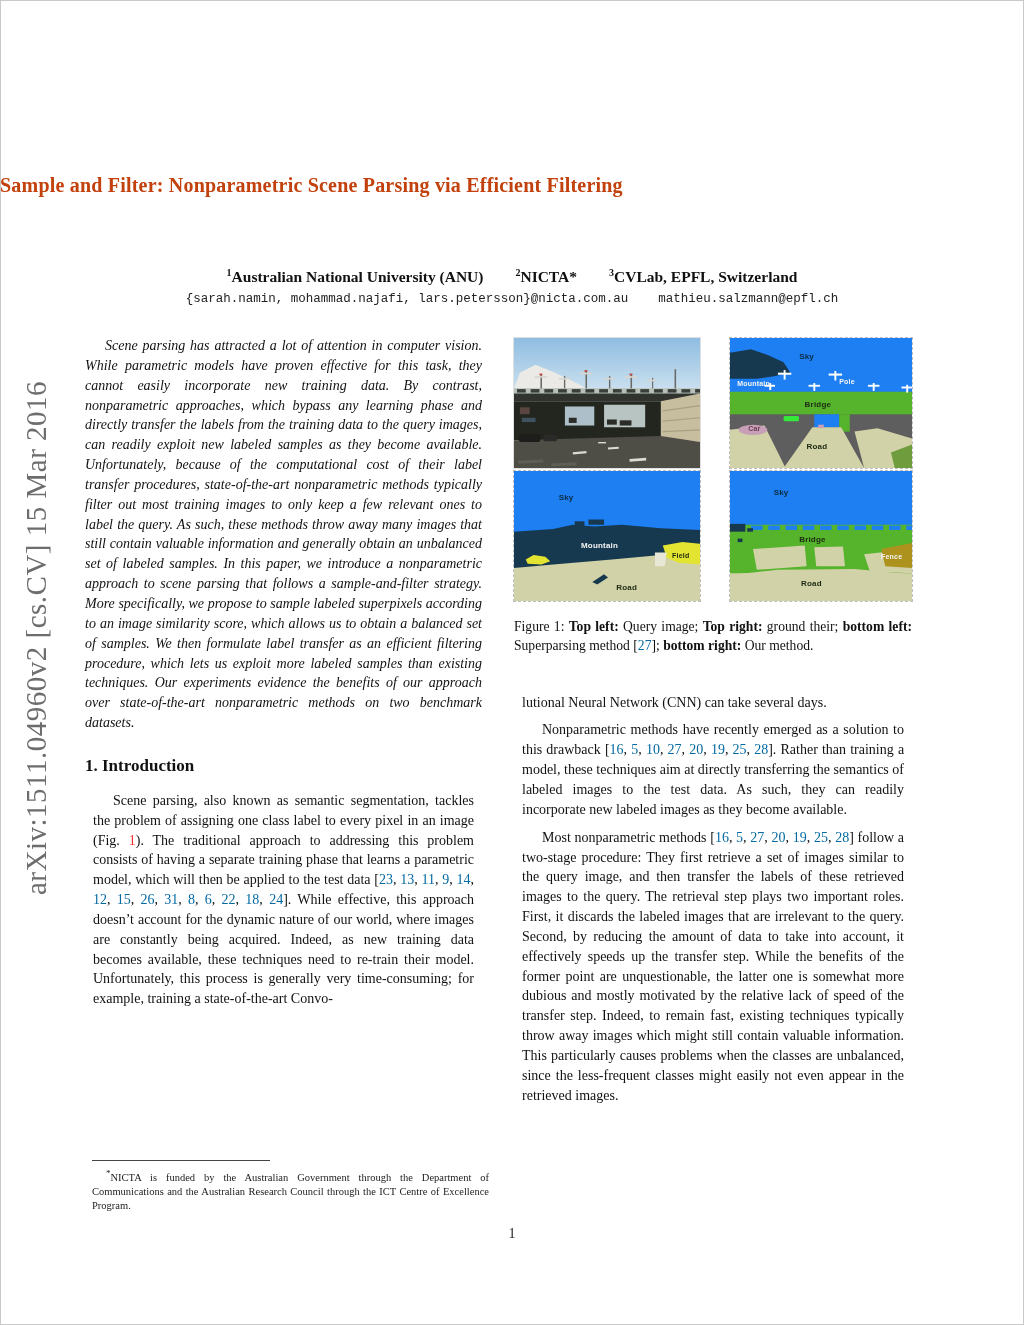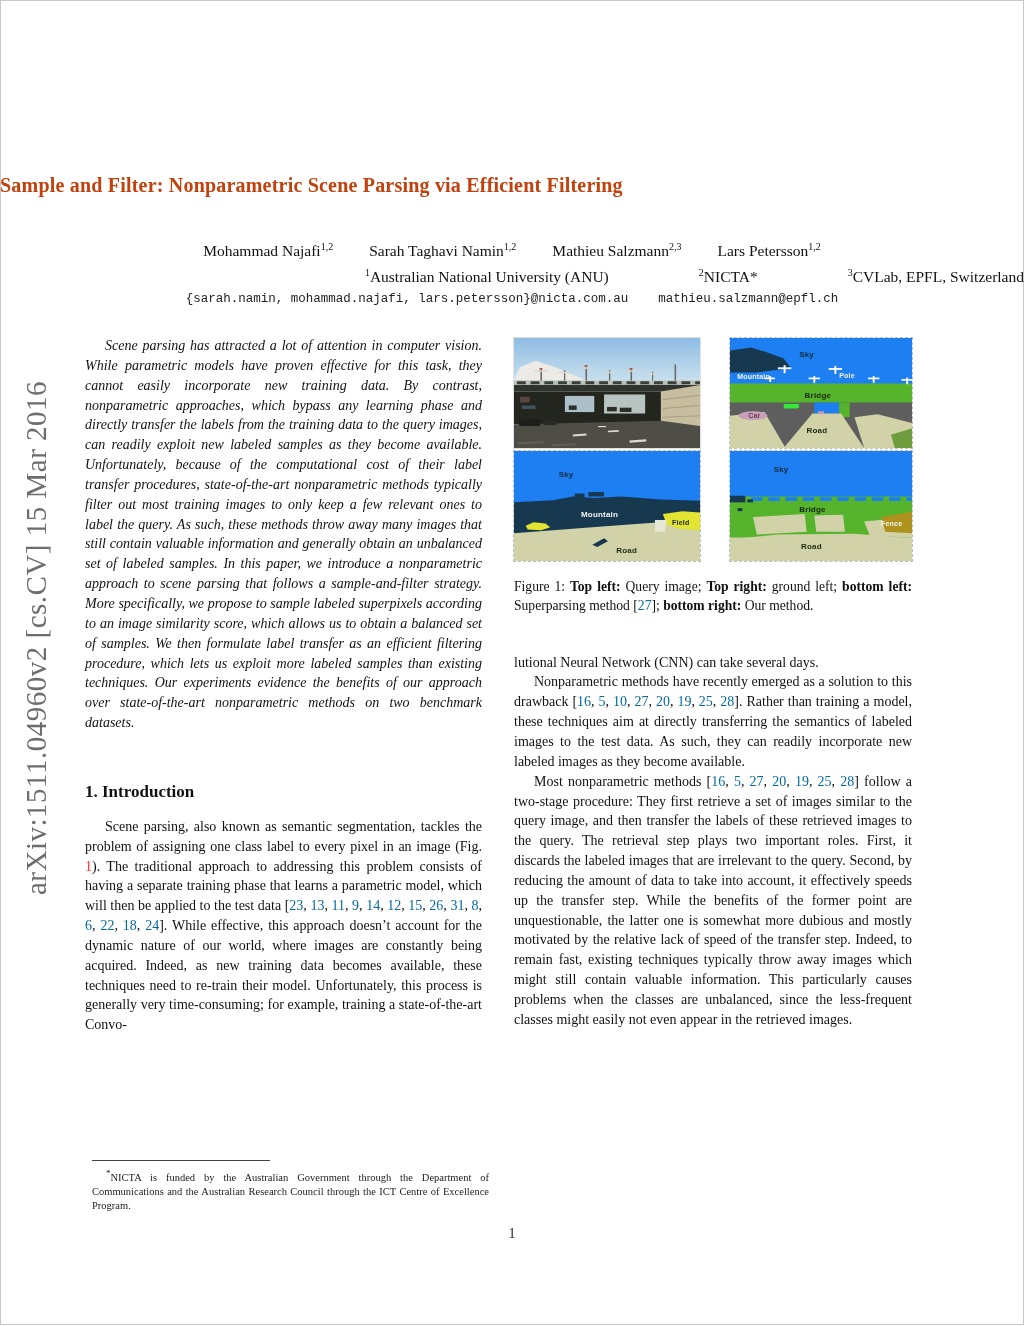--- a/index.html
+++ b/index.html
@@ -19,22 +19,22 @@
     letter-spacing:0.2px;color:#c2410c;
   }
   .authors{
     position:absolute;left:0;top:241px;width:100%;
     display:flex;justify-content:center;gap:36px;
     font-size:15.5px;color:#111;
   }
   .authors sup{font-size:10px;}
   .affils{
     position:absolute;left:0;top:267px;width:100%;
-    display:flex;justify-content:flex-end;gap:90px;
-    font-size:15.5px;color:#111;
+    display:flex;justify-content:center;gap:32px;
+    font-size:15.5px;color:#111;font-weight:bold;
   }
   .affils sup{font-size:10px;}
   .emails{
     position:absolute;left:0;top:292px;width:100%;
     text-align:center;
     font-family:"Liberation Mono", monospace;
     font-size:12.5px;color:#222;white-space:pre;
   }
   
   .arxiv{
@@ -48,45 +48,45 @@
   .col-left{position:absolute;left:85px;top:336px;width:397px;}
   .col-right{position:absolute;left:514px;top:338px;width:398px;}
   .abstract-heading{
     text-align:center;font-size:17px;font-weight:700;margin:0 0 18px 0;color:#111;
   }
   .abstract-text{
     margin:0;font-style:italic;font-size:14px;line-height:19.85px;
     text-align:justify;text-indent:20px;color:#111;
   }
   .section-heading{
-    font-size:17px;font-weight:700;margin:49px 0 15px 0;color:#111;
+    font-size:17px;font-weight:700;margin:23px 0 15px 0;color:#111;
   }
   .body-text{
-    margin:0;font-size:14px;line-height:19.85px;
+    margin:8px;font-size:14px;line-height:19.85px;
     text-align:justify;color:#111;
   }
   .indent{text-indent:20px;}
   .seg-green{color:#0369a1;}
   .seg-red{color:#fb2b2b;}
   .seg-bold{font-weight:700;}
   .seg-sup{vertical-align:super;font-size:9px;}
   
   .footnote{
     position:absolute;left:92px;top:1160px;width:397px;
     font-size:10.5px;line-height:14px;text-align:justify;color:#222;
   }
   .footnote-rule{
     width:178px;border:none;border-top:1.4px solid #444;margin:0 0 5px 0;
   }
   .footnote p{margin:0;text-indent:14px;}
   
   .fig-grid{
     display:grid;grid-template-columns:186px 182px;column-gap:30px;row-gap:3px;
   }
-  .fig-panel{position:relative;width:100%;height:110px;}
+  .fig-panel{position:relative;width:100%;height:130px;}
   .fig-panel svg{display:block;width:100%;height:100%;}
   .seg-border{outline:1px dashed #bdbdbd;}
   .photo-border{outline:1px solid #e0e0e0;}
   .fig-label{
     position:absolute;font-family:"Liberation Sans", sans-serif;
     font-size:8px;font-weight:700;letter-spacing:0.2px;pointer-events:none;
   }
   .lbl-dark{color:#0b2b3e;}
   .lbl-black{color:#1c2a10;}
   .lbl-white{color:#f4f4f4;}
@@ -104,26 +104,20 @@
 </style>
 </head>
 <body>
 
 <div class="page">
 
   <div class="arxiv">arXiv:1511.04960v2  [cs.CV]  15 Mar 2016</div>
 
   <h1 class="title">Sample and Filter: Nonparametric Scene Parsing via Efficient Filtering</h1>
 
-  <div class="authors">
-    <span><span>Mohammad Najafi</span><sup>1,2</sup></span>
-    <span><span>Sarah Taghavi Namin</span><sup>1,2</sup></span>
-    <span><span>Mathieu Salzmann</span><sup>2,3</sup></span>
-    <span><span>Lars Petersson</span><sup>1,2</sup></span>
-  </div>
 
   <div class="affils">
     <span><sup>1</sup><span>Australian National University (ANU)</span></span>
     <span><sup>2</sup><span>NICTA*</span></span>
     <span><sup>3</sup><span>CVLab, EPFL, Switzerland</span></span>
   </div>
 
   <div class="emails">{sarah.namin, mohammad.najafi, lars.petersson}@nicta.com.au    mathieu.salzmann@epfl.ch</div>
 
   <div class="col-left">
@@ -320,21 +314,21 @@
 
           <polygon points="0,150 0,120 50,114 130,113 190,119 190,150" fill="#d2d2a8"></polygon>
         </svg>
         <span class="fig-label lbl-dark" style="left:24%;top:13%;">Sky</span>
         <span class="fig-label lbl-black" style="left:38%;top:49%;">Bridge</span>
         <span class="fig-label lbl-white lbl-small" style="left:83%;top:63%;">Fence</span>
         <span class="fig-label lbl-black" style="left:39%;top:83%;">Road</span>
       </div>
     </div>
 
-    <p class="fig-caption"><span>Figure 1: </span><span class="seg-bold">Top left:</span><span> Query image; </span><span class="seg-bold">Top right:</span><span> ground left; </span><span class="seg-bold">bottom left:</span><span> Superparsing method [</span><span class="seg-green">27</span><span>]; </span><span class="seg-bold">bottom right:</span><span> Our method.</span></p>
+    <p class="fig-caption"><span>Figure 1: </span><span class="seg-bold">Top left:</span><span> Query image; </span><span class="seg-bold">Top right:</span><span> ground their; </span><span class="seg-bold">bottom left:</span><span> Superparsing method [</span><span class="seg-green">27</span><span>]; </span><span class="seg-bold">bottom right:</span><span> Our method.</span></p>
 
     <p class="body-text rc-body">lutional Neural Network (CNN) can take several days.</p>
     <p class="body-text indent"><span>Nonparametric methods have recently emerged as a solution to this drawback [</span><span class="seg-green">16</span><span>, </span><span class="seg-green">5</span><span>, </span><span class="seg-green">10</span><span>, </span><span class="seg-green">27</span><span>, </span><span class="seg-green">20</span><span>, </span><span class="seg-green">19</span><span>, </span><span class="seg-green">25</span><span>, </span><span class="seg-green">28</span><span>]. Rather than training a model, these techniques aim at directly transferring the semantics of labeled images to the test data. As such, they can readily incorporate new labeled images as they become available.</span></p>
     <p class="body-text indent"><span>Most nonparametric methods [</span><span class="seg-green">16</span><span>, </span><span class="seg-green">5</span><span>, </span><span class="seg-green">27</span><span>, </span><span class="seg-green">20</span><span>, </span><span class="seg-green">19</span><span>, </span><span class="seg-green">25</span><span>, </span><span class="seg-green">28</span><span>] follow a two-stage procedure: They first retrieve a set of images similar to the query image, and then transfer the labels of these retrieved images to the query. The retrieval step plays two important roles. First, it discards the labeled images that are irrelevant to the query. Second, by reducing the amount of data to take into account, it effectively speeds up the transfer step. While the benefits of the former point are unquestionable, the latter one is somewhat more dubious and mostly motivated by the relative lack of speed of the transfer step. Indeed, to remain fast, existing techniques typically throw away images which might still contain valuable information. This particularly causes problems when the classes are unbalanced, since the less-frequent classes might easily not even appear in the retrieved images.</span></p>
   </div>
 
   <div class="page-number">1</div>
 
 </div>
 

